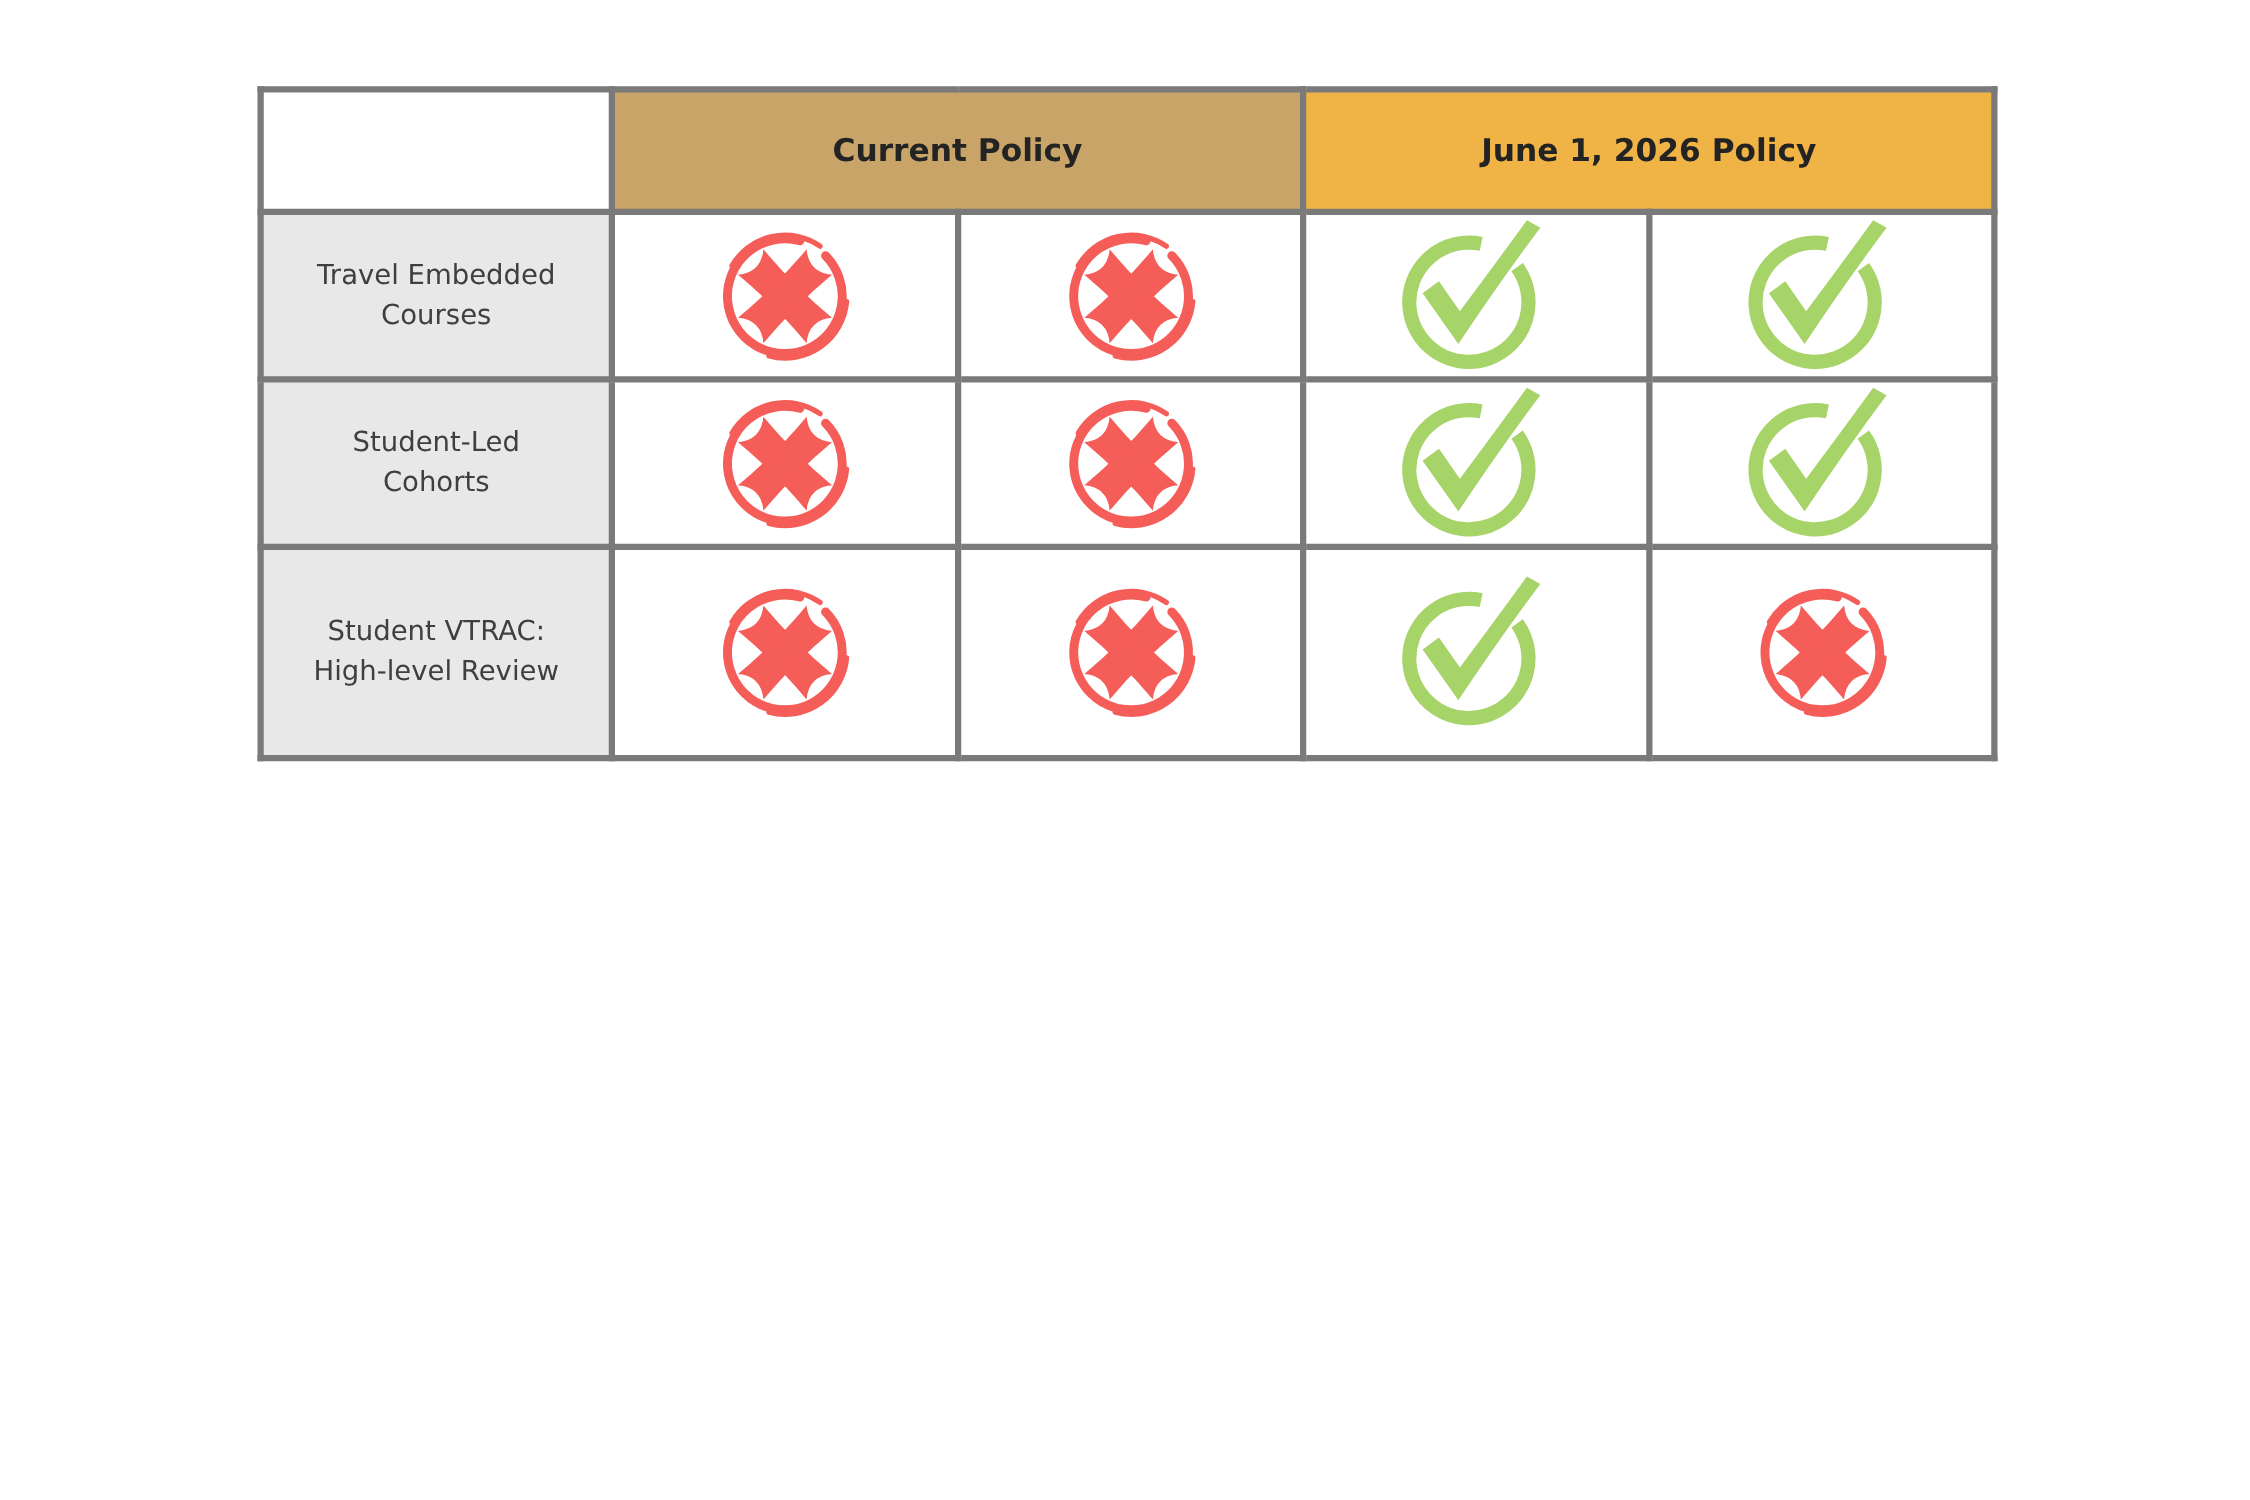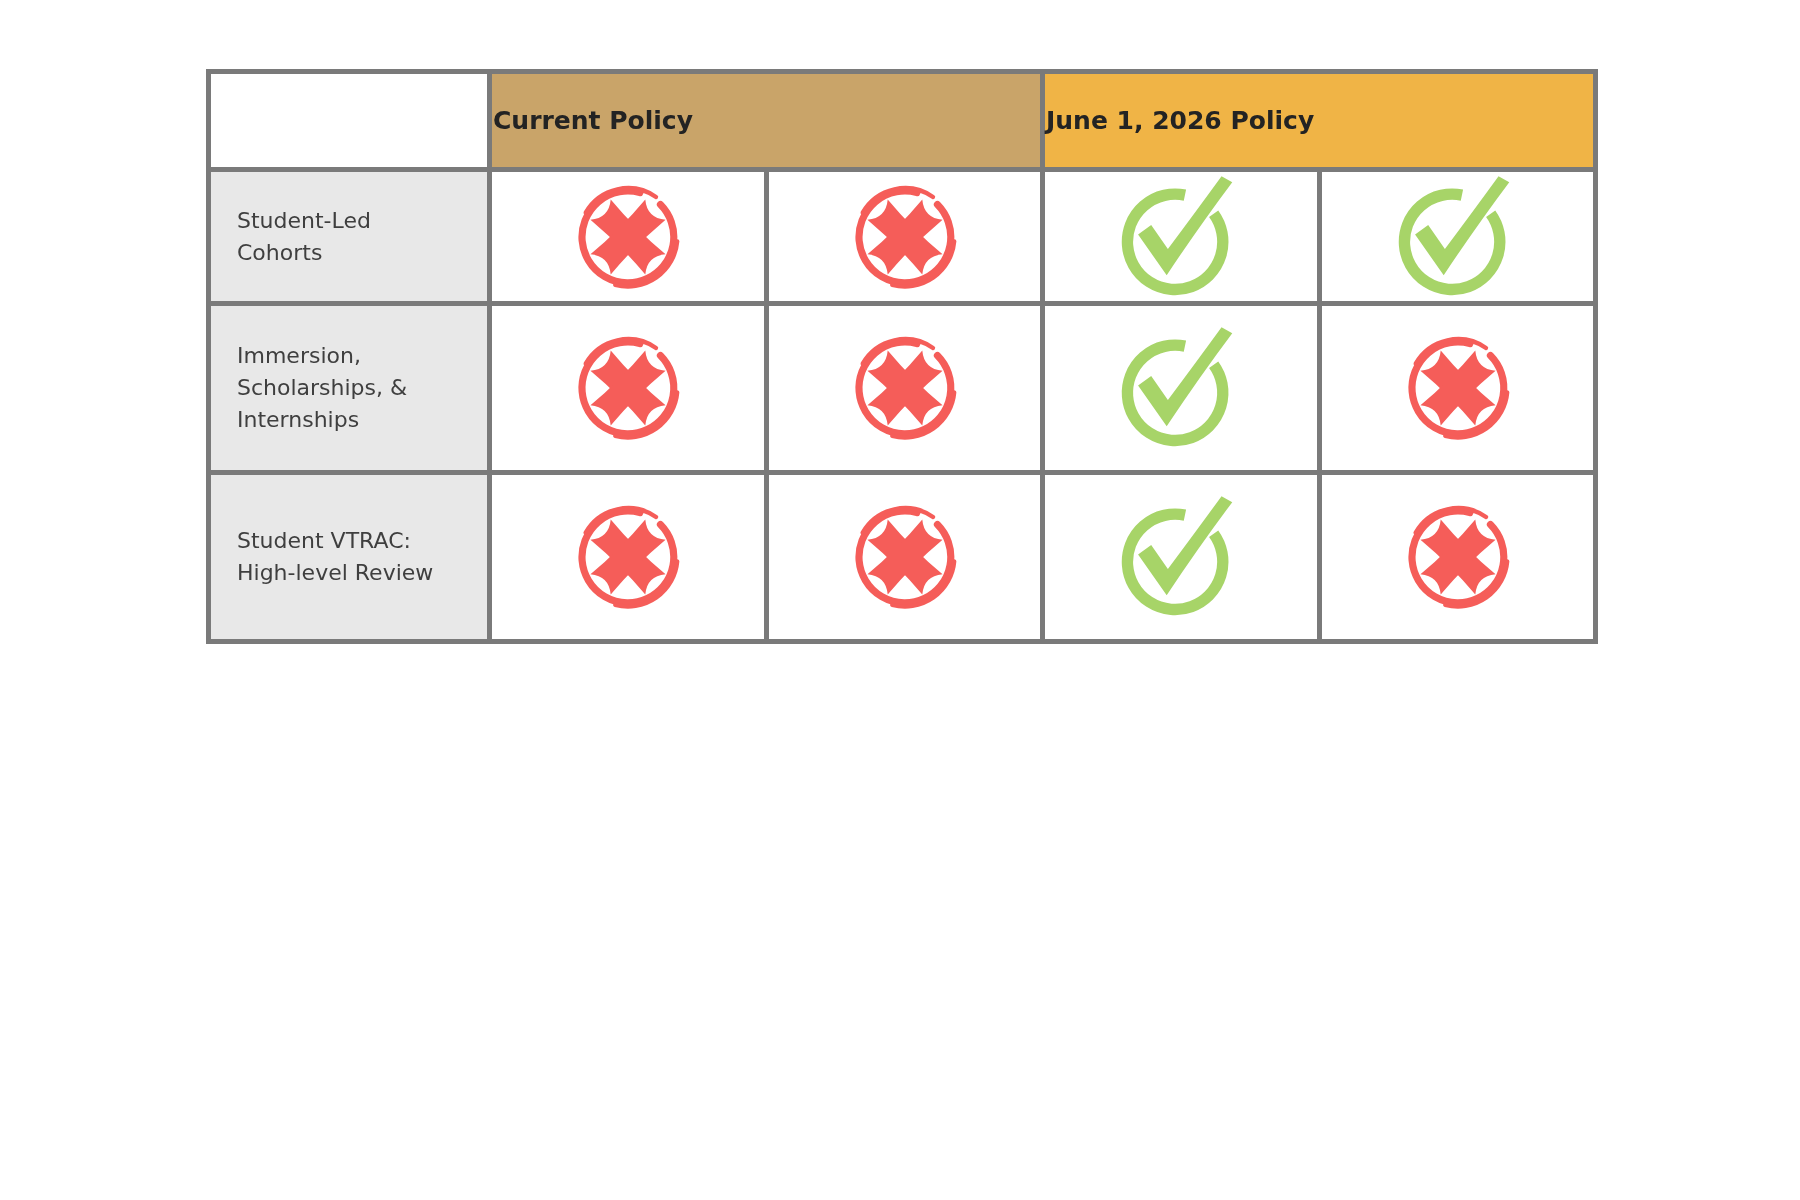--- a/index.html
+++ b/index.html
@@ -18,21 +18,21 @@
   .stage{
     position:relative;width:1800px;height:1200px;background:var(--page-bg);
     overflow:hidden;font-family:"DejaVu Sans","Liberation Sans",sans-serif;
   }
   table.policy{
     position:absolute;left:206px;top:69px;width:1387px;
     border-collapse:collapse;table-layout:fixed;
   }
   table.policy td{
     border:5px solid var(--border);
-    text-align:left;vertical-align:middle;
+    text-align:center;vertical-align:middle;
   }
   .corner{background:#ffffff;}
   tr.h-group{height:98px;}
   tr.h-cols{height:170px;}
   tr.r{height:134px;}
   tr.r-tall{height:169px;}
   .group{font-weight:700;font-size:25px;color:var(--head-text);}
   .bg-tan{background:var(--tan);}
   .bg-gold{background:var(--gold);}
   .colhead{
@@ -74,21 +74,21 @@
     </colgroup>
     <tbody>
       <tr class="h-group">
         <td class="corner"></td>
         <td class="group bg-tan" colspan="2">Current Policy</td>
         <td class="group bg-gold" colspan="2">June 1, 2026 Policy</td>
       </tr>
     </tbody>
     <tbody id="rows">
         <tr class="r">
-    <td class="rowlabel">Student-Led Cohorts</td>
+    <td class="rowlabel">Travel Embedded Courses</td>
   <td class="mark">
             <svg class="icon" viewBox="0 0 104 104">
               <use href="#sym-cross"></use>
             </svg>
           </td>
           <td class="mark">
             <svg class="icon" viewBox="0 0 104 104">
               <use href="#sym-cross"></use>
             </svg>
           </td>
@@ -96,40 +96,40 @@
             <svg class="icon" viewBox="0 0 104 104">
               <use href="#sym-check"></use>
             </svg>
           </td>
           <td class="mark">
             <svg class="icon" viewBox="0 0 104 104">
               <use href="#sym-check"></use>
             </svg>
           </td>
         </tr>
-        <tr class="r-tall">
-    <td class="rowlabel">Immersion, Scholarships, &amp; Internships</td>
+        <tr class="r">
+    <td class="rowlabel">Student-Led Cohorts</td>
   <td class="mark">
             <svg class="icon" viewBox="0 0 104 104">
               <use href="#sym-cross"></use>
             </svg>
           </td>
           <td class="mark">
             <svg class="icon" viewBox="0 0 104 104">
               <use href="#sym-cross"></use>
             </svg>
           </td>
           <td class="mark">
             <svg class="icon" viewBox="0 0 104 104">
               <use href="#sym-check"></use>
             </svg>
           </td>
           <td class="mark">
             <svg class="icon" viewBox="0 0 104 104">
-              <use href="#sym-cross"></use>
+              <use href="#sym-check"></use>
             </svg>
           </td>
         </tr>
         <tr class="r-tall">
     <td class="rowlabel">Student VTRAC: High-level Review</td>
   <td class="mark">
             <svg class="icon" viewBox="0 0 104 104">
               <use href="#sym-cross"></use>
             </svg>
           </td>

